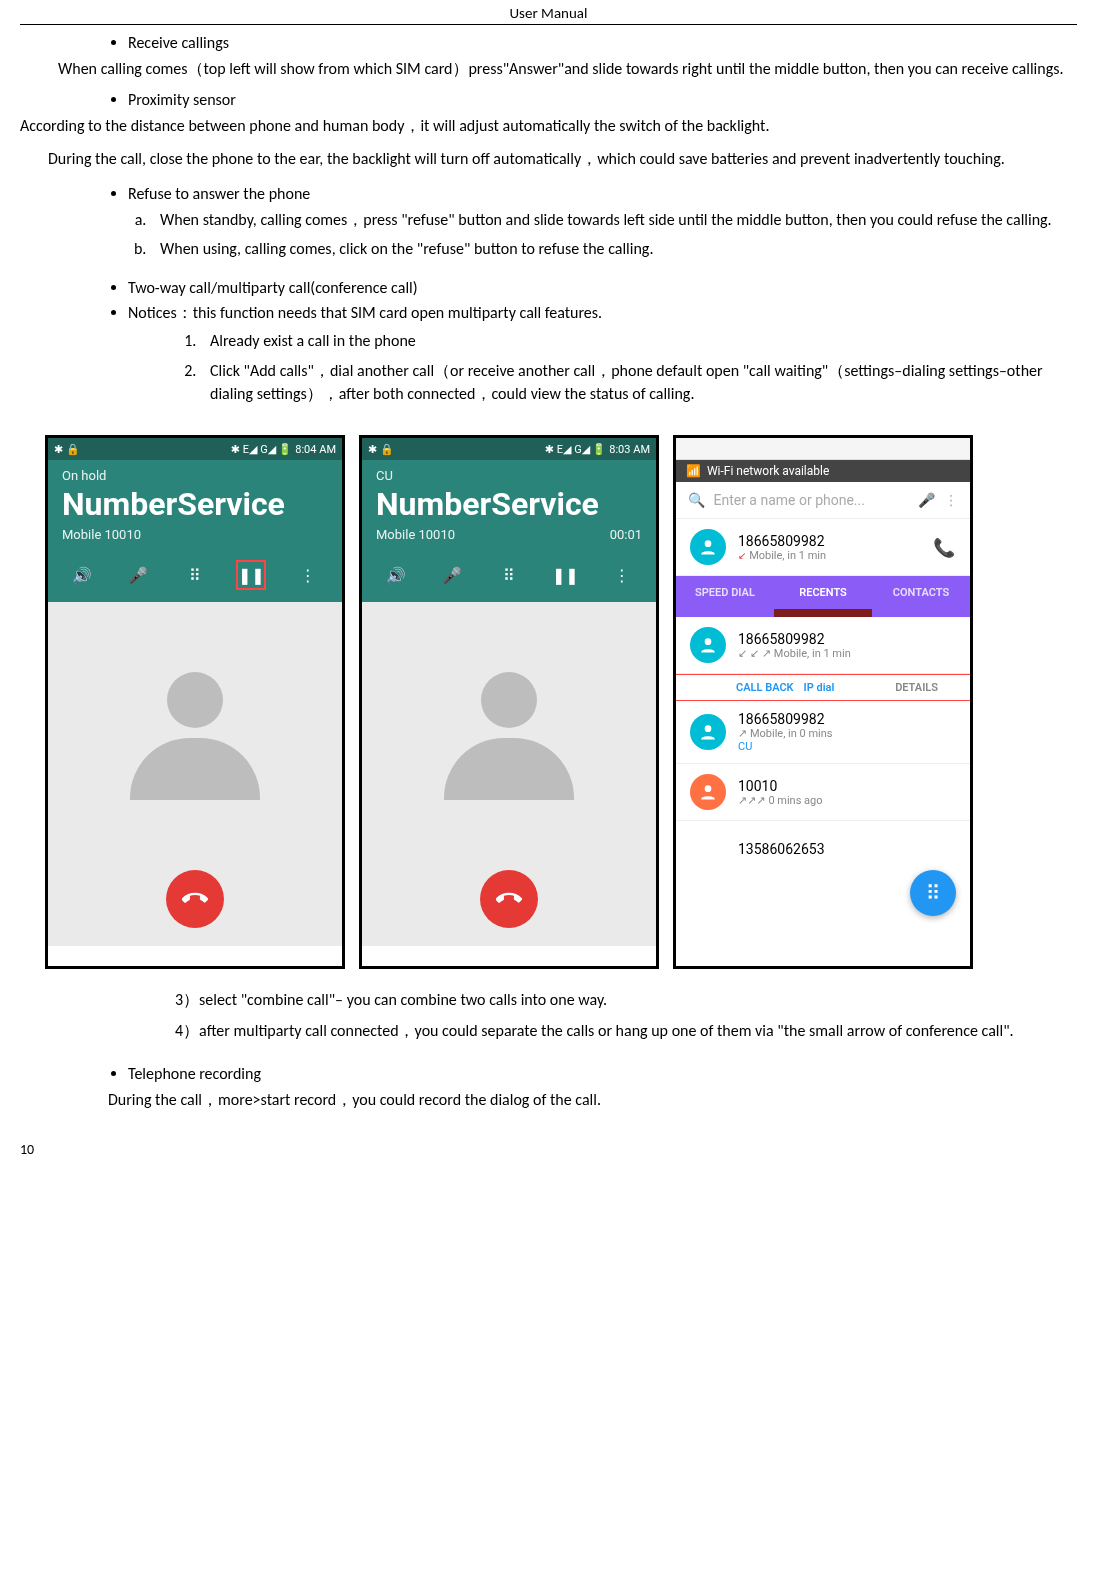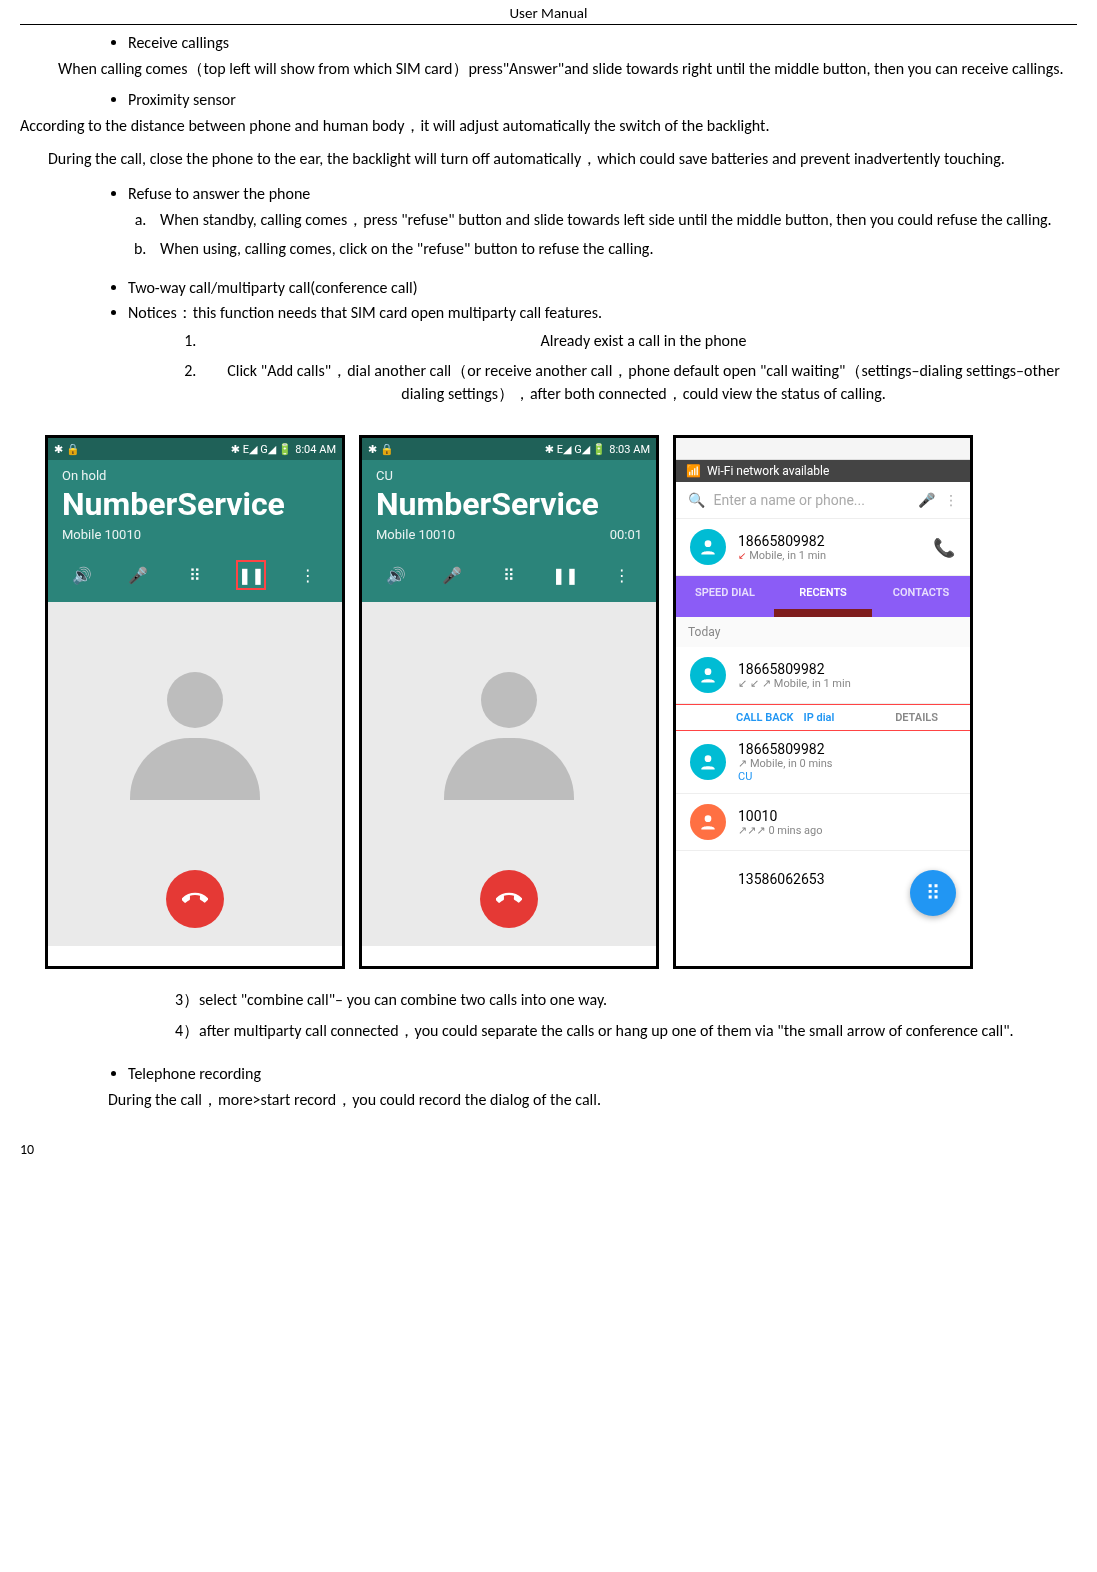--- a/index.html
+++ b/index.html
@@ -18,21 +18,21 @@
       font-size: 15px;
       margin-bottom: 8px;
     }
     ul.outer { list-style: disc; margin-left: 108px; }
     ul.outer > li { margin-bottom: 6px; }
     .para-indent { margin-left: 38px; margin-bottom: 10px; line-height: 1.4; }
     .para-noindent { margin-left: 0; margin-bottom: 10px; line-height: 1.4; }
     ol.alpha { list-style-type: lower-alpha; margin-left: 130px; }
     ol.alpha > li { margin-bottom: 6px; padding-left: 10px; line-height: 1.4; text-align: justify; }
     ol.numeric { list-style-type: decimal; margin-left: 180px; }
-    ol.numeric > li { margin-bottom: 8px; padding-left: 10px; line-height: 1.4; text-align: center; }
+    ol.numeric > li { margin-bottom: 8px; padding-left: 10px; line-height: 1.4; }
     .continued { margin-left: 155px; margin-top: 8px; margin-bottom: 8px; line-height: 1.4; }
     .screenshots { display: flex; gap: 14px; margin: 30px 0 20px 25px; }
     .phone { width: 300px; height: 534px; border: 3px solid #000; position: relative; overflow: hidden; font-family: Roboto, Arial, sans-serif; }
     .status-bar { background: #1f6158; color: #fff; height: 22px; display: flex; align-items: center; justify-content: space-between; padding: 0 6px; font-size: 11px; }
     .status-bar .left, .status-bar .right { display: flex; gap: 5px; align-items: center; }
     .call-header { background: #2b847a; color: #fff; padding: 8px 14px 10px; }
     .call-sub { font-size: 13px; opacity: 0.9; }
     .call-title { font-size: 32px; font-weight: 700; margin: 2px 0 4px; }
     .call-meta { font-size: 13px; opacity: 0.9; display: flex; justify-content: space-between; }
     .call-icons { background: #2b847a; color: #fff; display: flex; justify-content: space-around; padding: 8px 6px 12px; align-items: center; }
@@ -193,21 +193,20 @@
         <div>18665809982</div>
         <div class="p3-rowmeta"><span class="arrow-red">↙</span> <span>Mobile, in 1 min</span></div>
       </div>
       <span style="color:#bbb;font-size:18px">📞</span>
     </div>
     <div class="p3-tabs">
       <div class="p3-tab">SPEED DIAL</div>
       <div class="p3-tab active">RECENTS</div>
       <div class="p3-tab">CONTACTS</div>
     </div>
-    <div class="p3-section">Today</div>
     <div class="p3-cardrow">
       <div class="p3-avatar">
         <svg width="20" height="20" viewBox="0 0 24 24" fill="#fff">
             <circle cx="12" cy="8" r="4"></circle>
             <path d="M4 20c0-4 16-4 16 0v1H4z"></path>
           </svg>
       </div>
       <div class="p3-rowmain">
         <div>18665809982</div>
         <div class="p3-rowmeta">↙ ↙ ↗  Mobile, in 1 min</div>

